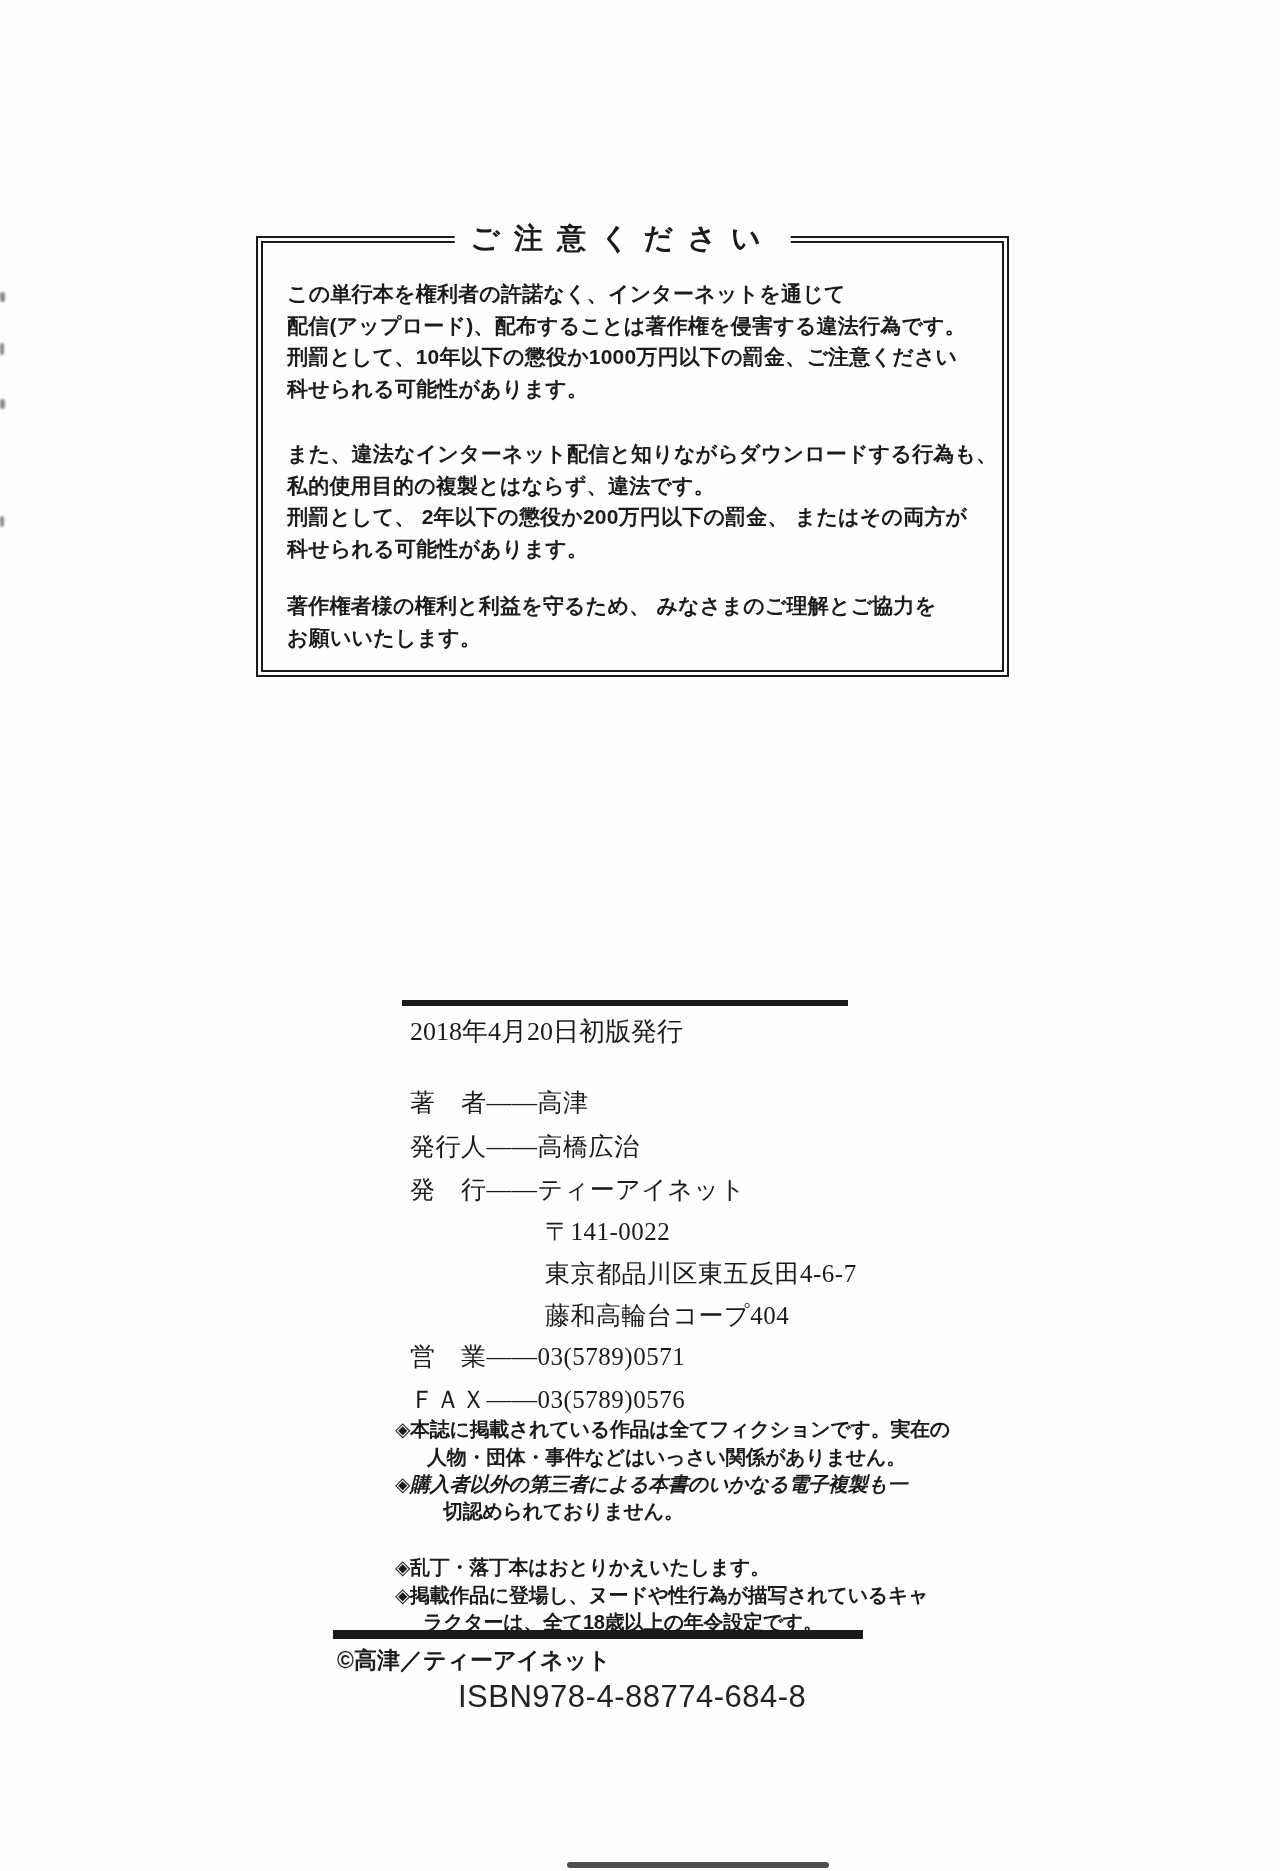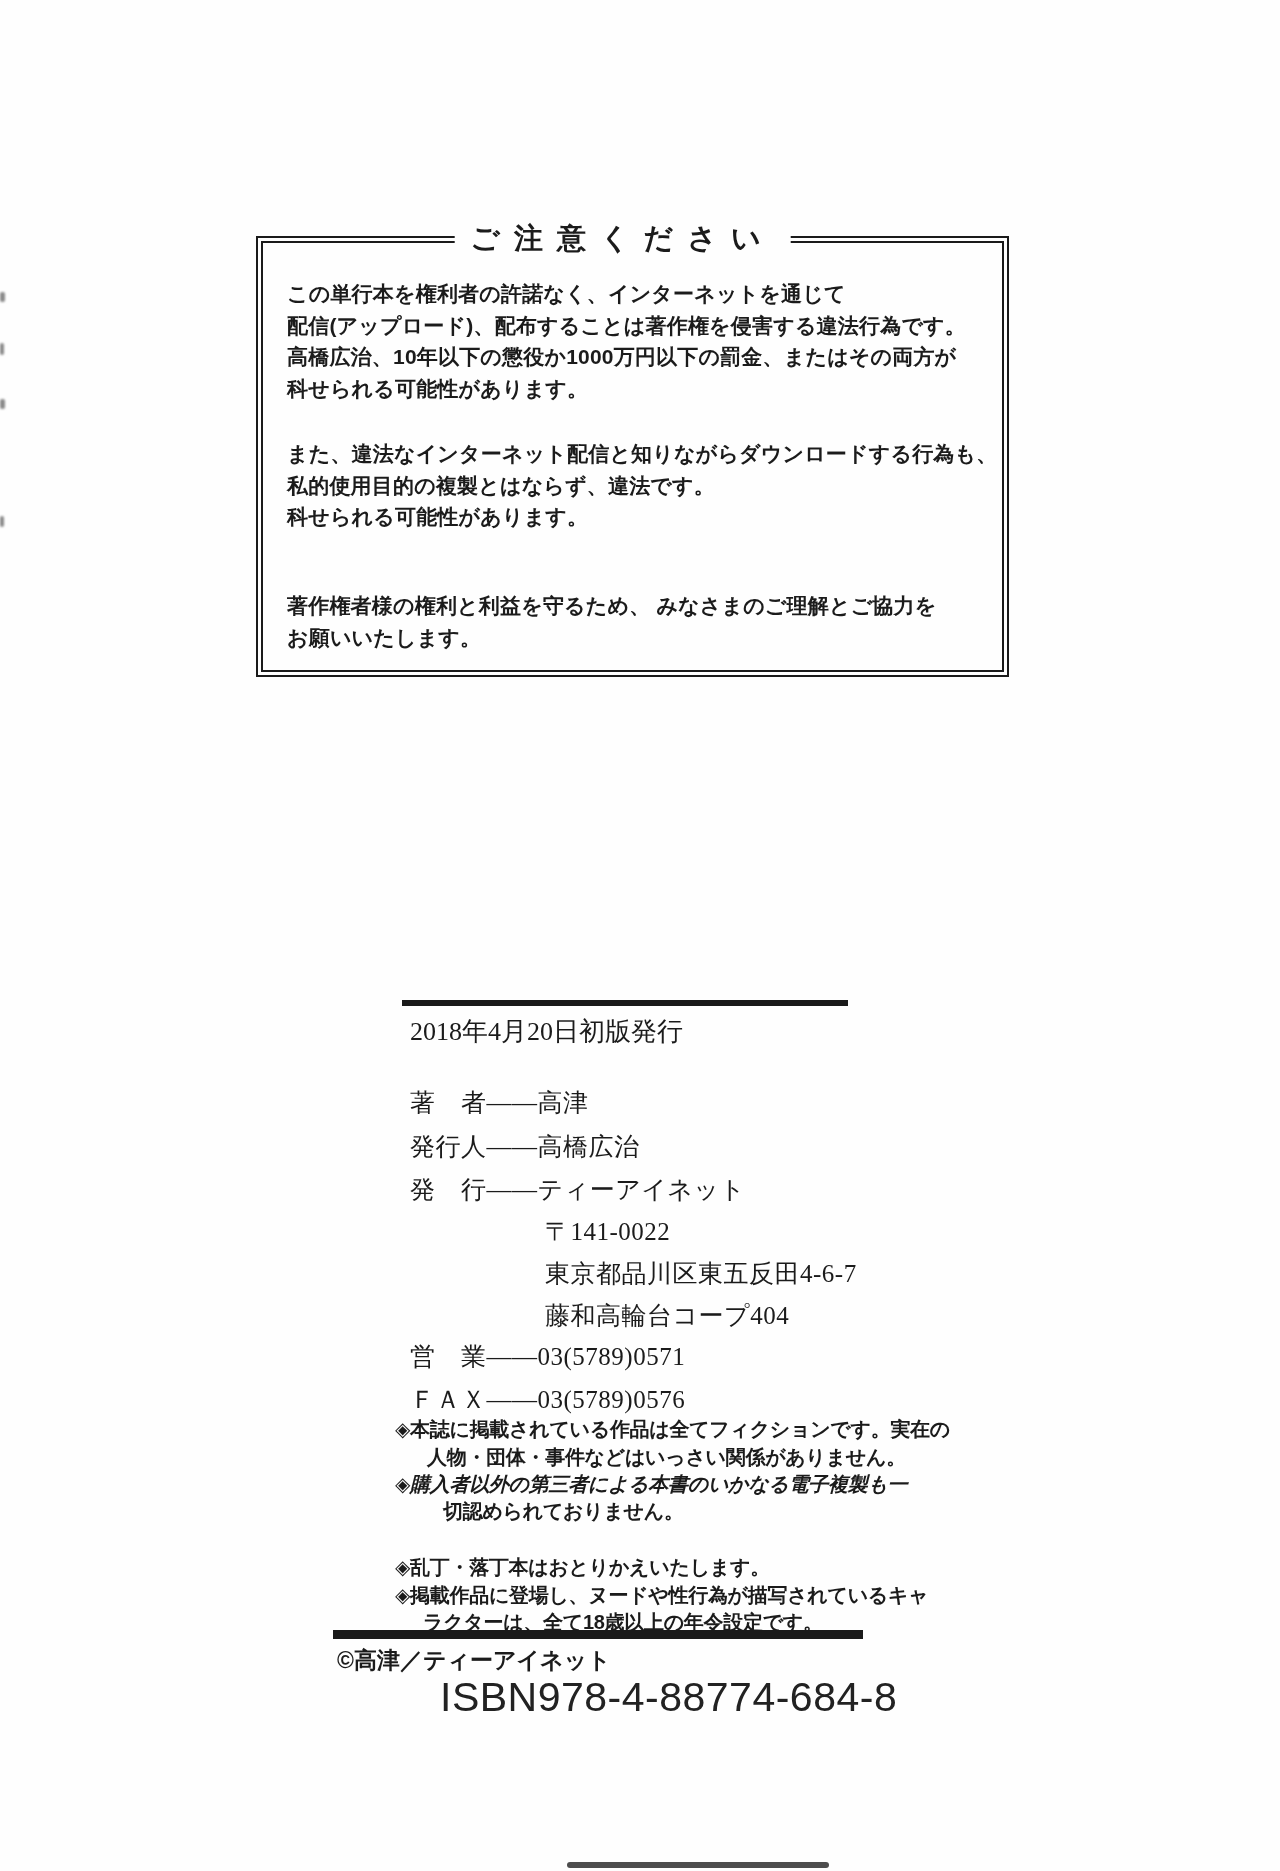--- a/index.html
+++ b/index.html
@@ -74,22 +74,22 @@
   .bottom-rule {
     position:absolute; left:333px; top:1630px;
     width:530px; height:9px; background:#1a1a1a;
   }
   .copyright {
     position:absolute; left:337px; top:1645px;
     font-weight:bold; font-size:23px; line-height:30px;
     white-space:nowrap;
   }
   .isbn {
-    position:absolute; left:440px; top:1678px;
-    font-size:41px; line-height:38px; letter-spacing:0.5px;
+    position:absolute; left:458px; top:1678px;
+    font-size:31px; line-height:38px; letter-spacing:0.5px;
     color:#222; white-space:nowrap;
   }
   
   .scan-bar {
     position:absolute; left:567px; top:1862px;
     width:262px; height:6px; background:#4d4d4d;
     border-radius:3px; filter:blur(0.6px);
   }
   .speck { position:absolute; background:#8a8a8a; border-radius:2px; filter:blur(0.8px); }
   .s1 { left:0; top:292px; width:5px; height:10px; }
@@ -102,27 +102,28 @@
 
 <div class="page">
 
   <div class="notice-box">
     <div class="notice-box-inner"></div>
     <div class="notice-title">ご注意ください</div>
 
     <div class="notice-para np1">
       <div>この単行本を権利者の許諾なく、インターネットを通じて</div>
       <div>配信(アップロード)、配布することは著作権を侵害する違法行為です。</div>
-      <div>高橋広治、10年以下の懲役か1000万円以下の罰金、またはその両方が</div>
+      <div>刑罰として、10年以下の懲役か1000万円以下の罰金、ご注意ください</div>
       <div>科せられる可能性があります。</div>
     </div>
 
     <div class="notice-para np2">
       <div>また、違法なインターネット配信と知りながらダウンロードする行為も、</div>
       <div>私的使用目的の複製とはならず、違法です。</div>
+      <div>刑罰として、 2年以下の懲役か200万円以下の罰金、 またはその両方が</div>
       <div>科せられる可能性があります。</div>
     </div>
 
     <div class="notice-para np3">
       <div>著作権者様の権利と利益を守るため、 みなさまのご理解とご協力を</div>
       <div>お願いいたします。</div>
     </div>
   </div>
 
   <div class="title-rule"></div>

